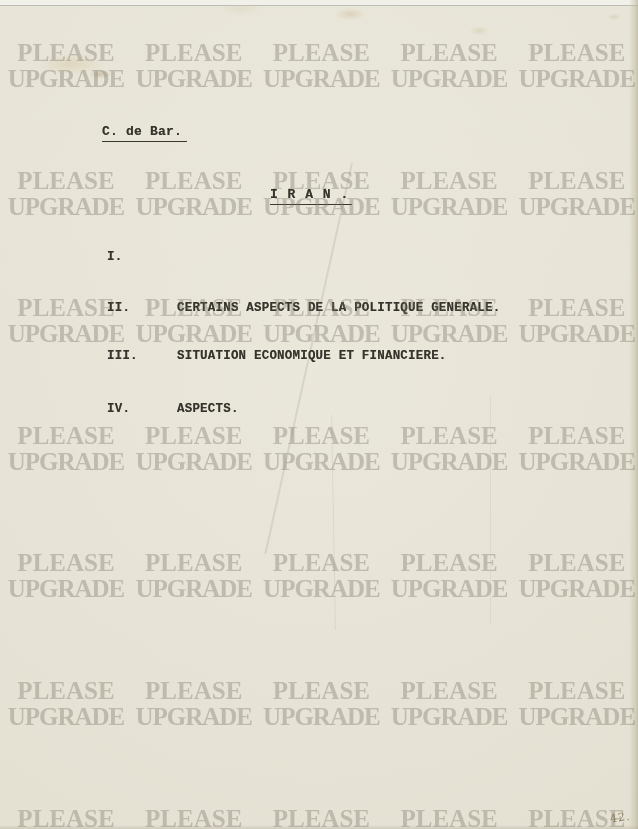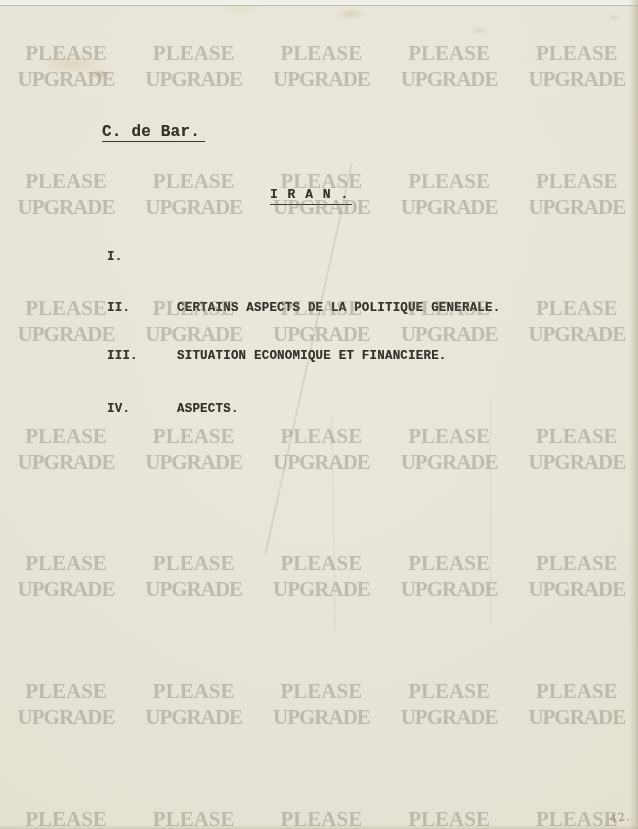--- a/index.html
+++ b/index.html
@@ -51,42 +51,42 @@
   .crease-2 { left: 333px; top: 415px; width: 1px; height: 215px;
               background: rgba(120,113,95,0.13); transform: rotate(-1deg); filter: blur(0.4px); }
   .crease-3 { left: 490px; top: 395px; width: 1px; height: 230px;
               background: rgba(120,113,95,0.09); filter: blur(0.5px); }
 
   
   .watermark-layer { position: absolute; inset: 0; pointer-events: none; }
   .wm-tile {
     position: absolute; width: 130px; text-align: center;
     font-family: "Liberation Serif", "DejaVu Serif", serif;
-    font-weight: 700; font-size: 21px; line-height: 26px;
+    font-weight: 700; font-size: 25px; line-height: 26px;
     color: rgba(118,114,100,0.36);
     white-space: nowrap; letter-spacing: 0px;
   }
   .wm-tile .wm-line2 { display: block; letter-spacing: -1px; }
 
   
   .typed {
     position: absolute;
     color: #35332b;
     font-weight: 700;
     font-size: 12.5px;
     line-height: 14px;
     letter-spacing: 0.2px;
     white-space: nowrap;
     text-shadow: 0 0 0.6px rgba(53,51,43,0.55);
   }
   .underlined {
     border-bottom: 1.6px solid #3b392f;
     padding-bottom: 2px;
   }
-  .author-line { left: 102px; top: 125px; font-size: 16px; padding-right: 5px; }
+  .author-line { left: 102px; top: 125px; font-size: 13px; padding-right: 5px; }
   .title-line  { left: 270px; top: 188px; font-size: 13px; letter-spacing: 1px; padding-right: 3px; }
 
   .toc-row { position: absolute; left: 0; top: 0; width: 100%; height: 16px; }
   .toc-numeral { position: absolute; left: 107px; }
   .toc-label   { position: absolute; left: 177px; }
   .toc-row-0 { top: 250px; }
   .toc-row-1 { top: 301px; }
   .toc-row-2 { top: 349px; }
   .toc-row-3 { top: 402px; }
   .toc-numeral, .toc-label { position: absolute; top: 0; }

